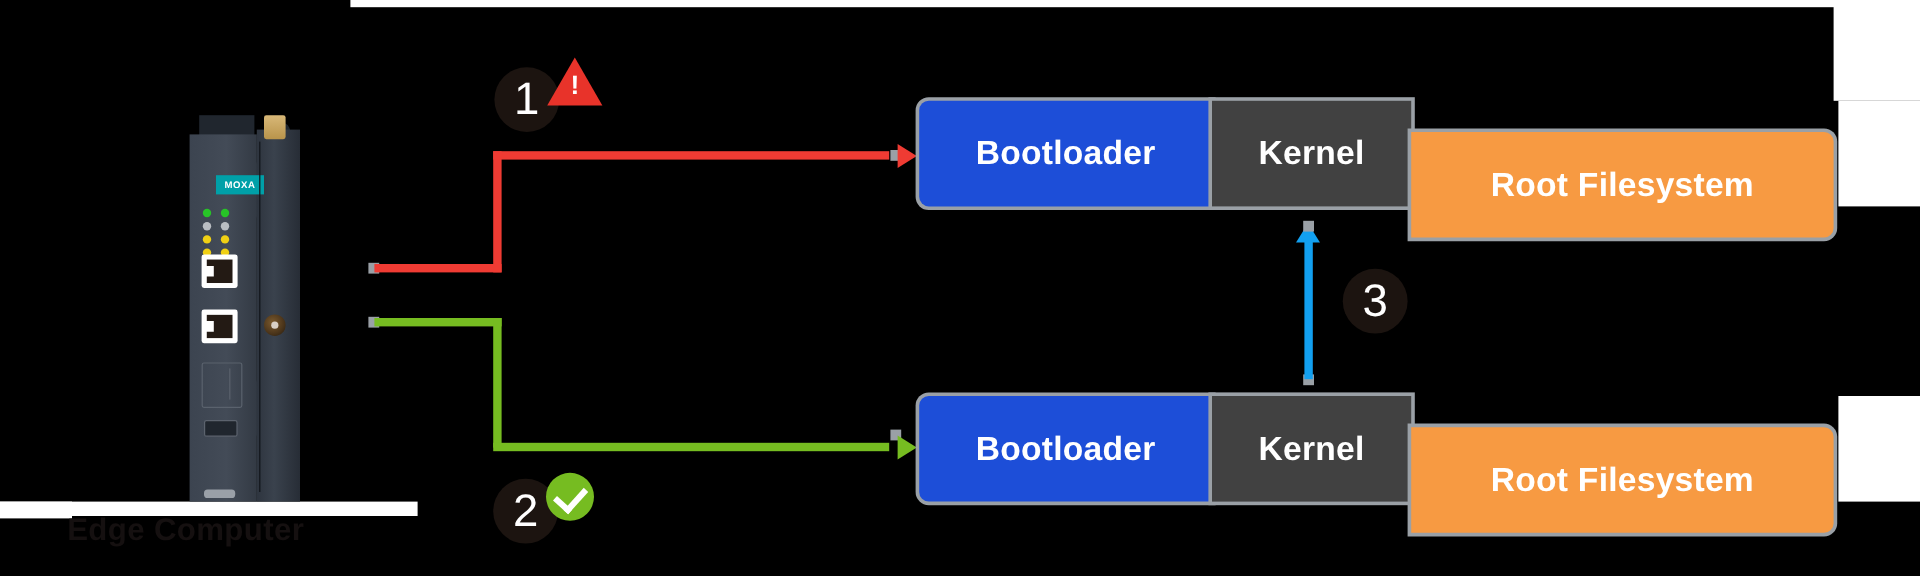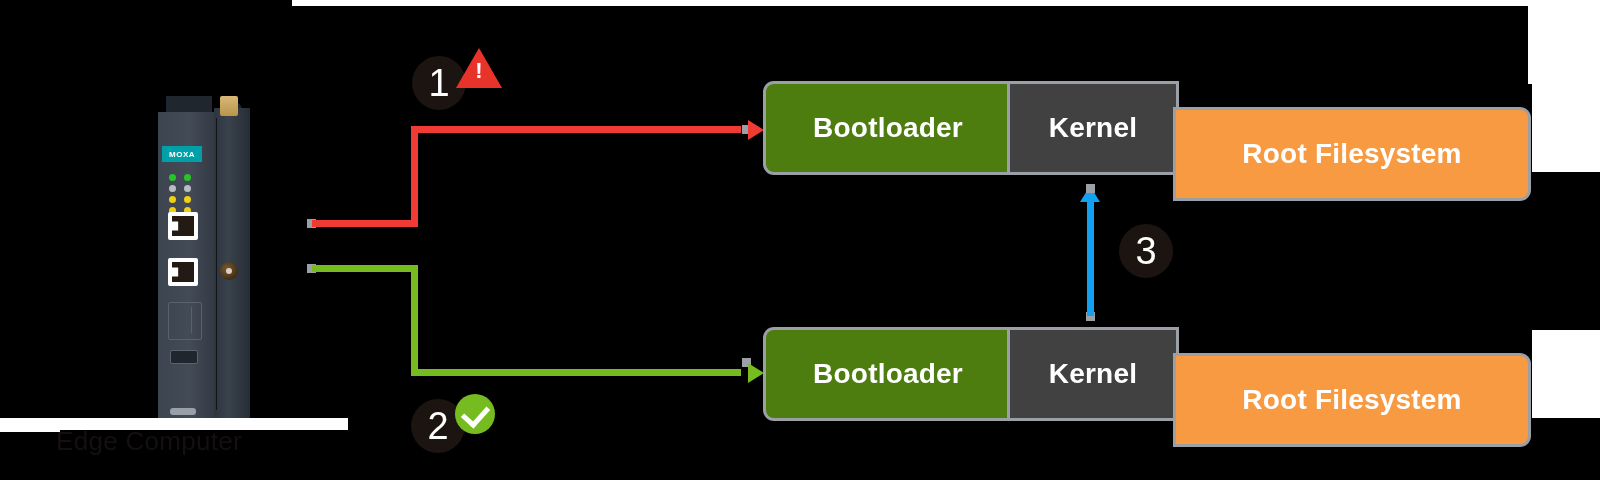--- a/index.html
+++ b/index.html
@@ -28,21 +28,21 @@
   .dev-topblk{
     position:absolute;left:8px;top:8px;width:46px;height:22px;
     background:#20262e;
   }
   .dev-connector{
     position:absolute;left:62px;top:8px;width:18px;height:20px;
     background:linear-gradient(180deg,#d8b878 0%,#b9944b 100%);
     border-radius:2px;
   }
   .moxa-logo{
-    position:absolute;left:4px;top:34px;width:40px;height:16px;
+    position:absolute;left:22px;top:34px;width:40px;height:16px;
     background:#00a0a8;display:flex;align-items:center;justify-content:center;
     font-size:8px;font-weight:bold;color:#fff;letter-spacing:.5px;
   }
   .led-grid{position:absolute;left:11px;top:62px;width:26px;}
   .led-row{display:flex;gap:8px;margin-bottom:4px;}
   .led{width:7px;height:7px;border-radius:50%;}
   .led.g{background:#27c427;}
   .led.w{background:#b9bdc2;}
   .led.y{background:#f0d014;}
   .port{
@@ -82,34 +82,34 @@
   }
   .antenna{
     position:absolute;width:17px;background:#20262e;border-radius:9px;
   }
   .ant-top{left:70px;top:14px;height:120px;transform:rotate(22deg);transform-origin:50% 0;}
   .ant-bot{left:70px;top:196px;height:120px;transform:rotate(22deg);transform-origin:50% 0;}
   .dev-seam{position:absolute;left:58px;top:30px;width:1px;height:292px;background:#11151a;}
 
   .device-caption{
     position:absolute;left:56px;top:428px;width:290px;
-    font-size:26px;font-weight:normal;color:#151010;
+    font-size:26px;font-weight:bold;color:#151010;
     letter-spacing:.3px;line-height:1;
   }
 
   
   .row{position:absolute;height:88px;display:flex;}
   .row.top{left:766px;top:84px;}
   .row.bottom{left:766px;top:330px;}
   .seg{
     height:88px;display:flex;align-items:center;justify-content:center;
     color:#fff;font-size:28px;font-weight:bold;letter-spacing:.2px;
     box-shadow:0 0 0 3px #9aa0a6;
   }
-  .seg.boot{width:244px;background:#4d7c0f;border-radius:8px 0 0 8px;}
+  .seg.boot{width:244px;background:#1d4ed8;border-radius:8px 0 0 8px;}
   .seg.kern{width:166px;background:#414141;}
   .seg.rfs{width:352px;background:#f79a42;border-radius:0 8px 8px 0;margin-top:26px;}
 
   
   .conn{position:absolute;}
   .hbar{position:absolute;height:7px;}
   .vbar{position:absolute;width:7px;}
   .arrow-r{
     position:absolute;width:0;height:0;
     border-top:10px solid transparent;border-bottom:10px solid transparent;

